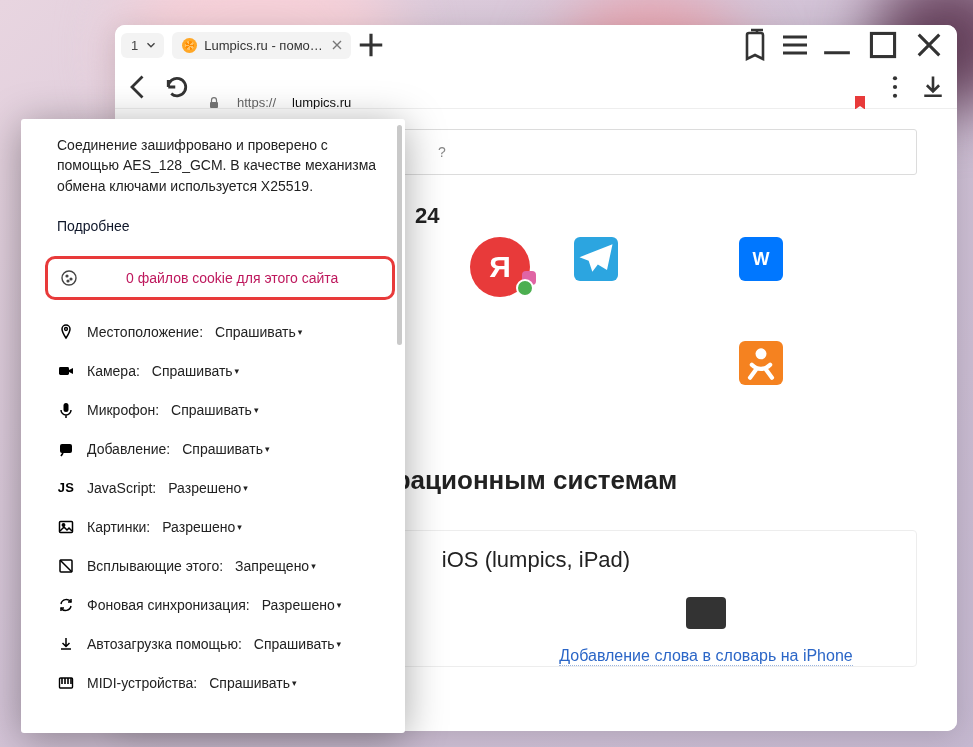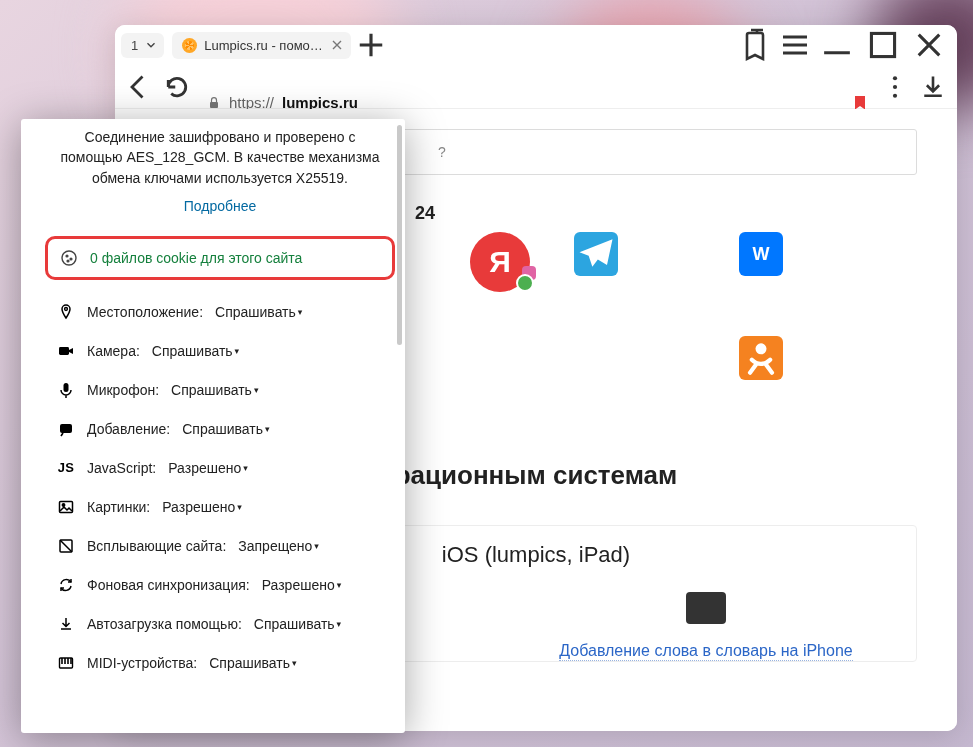--- a/index.html
+++ b/index.html
@@ -61,38 +61,38 @@
   .win-btn.side { width: 36px; }
   .addrbar {
     height: 44px;
     display: flex; align-items: center;
     padding: 0 10px; gap: 10px;
     border-bottom: 1px solid #eee;
   }
   .nav-btn { width: 28px; height: 28px; display:flex; align-items:center; justify-content:center; color:#333; }
   .urlbox {
     flex: 1; height: 30px;
-    display: flex; align-items: center; gap: 8px;
-    padding: 0 6px; color: #666; font-size: 15px; margin-top: 32px;
-  }
-  .urlbox b { color: #111; font-weight: bold; }
+    display: flex; align-items: center; gap: 16px;
+    padding: 0 6px; color: #666; font-size: 13px; margin-top: 32px;
+  }
+  .urlbox b { color: #111; font-weight: normal; }
   .bookmark-flag { width: 10px; height: 14px; background: #e83a3a; margin-left: auto; clip-path: polygon(0 0,100% 0,100% 100%,50% 75%,0 100%); }
   .content-area {
     position: absolute; top: 84px; left: 0; right: 0; bottom: 0;
     background: #fff;
     padding: 20px 40px;
     overflow: hidden;
   }
   .searchrow {
     height: 46px; border: 1px solid #dcdcdc; border-radius: 3px;
     display:flex; align-items:center; padding: 0 12px; color: #888;
     margin-bottom: 28px;
   }
   .searchrow span { margin-left: 270px; }
-  .page-h2 { font-size: 18px; color: #222; margin: 10px 0 8px 260px; }
+  .page-h2 { font-size: 22px; color: #222; margin: 10px 0 8px 260px; }
   .page-link { color: #2b66c7; font-size: 15px; line-height: 1.5; }
   .article-row { display: grid; grid-template-columns: 70px auto 90px auto 50px 50px 50px; align-items:flex-start; gap: 14px; margin-top: 6px; }
   .article-row > * { min-width: 0; }
   .art-col1 { grid-column: 2; max-width: 110px; }
   .art-col2a { grid-column: 4; max-width: 130px; }
   .yandex-logo { width:60px; height:60px; border-radius:50%; background:#e83a3a; display:flex; align-items:center; justify-content:center; color:#fff; font-size:30px; font-weight:bold; position:relative;}
   .yandex-logo-badge { position:absolute; right:-4px; bottom:0; width:18px; height:18px; border-radius:50%; background:#4caf50; border:2px solid #fff; }
   .yandex-logo-badge2 { position:absolute; right:-6px; bottom:12px; width:14px; height:14px; border-radius:4px; background:#e064a4; }
   .social-btn { width:44px; height:44px; border-radius:6px; display:flex; align-items:center; justify-content:center; color:#fff; font-weight:bold; font-size:18px;}
   .tg-bg { background:#2ca5e0; }
@@ -113,34 +113,34 @@
     top: 119px; left: 21px;
     width: 384px; height: 614px;
     background: #fff;
     border-radius: 3px;
     box-shadow: 0 6px 40px rgba(0,0,0,0.35);
     padding: 0;
     overflow: hidden;
     font-size: 14px;
     color: #222;
   }
-  .popup-inner { padding: 8px 22px 0 36px; text-align: center; }
+  .popup-inner { padding: 16px 22px 0 36px; }
   .popup-desc { color: #222; line-height: 1.45; }
-  .popup-more { color: #0369a1; margin-top: 10px; display:inline-block; }
+  .popup-more { color: #0f172a; margin-top: 22px; display:inline-block; }
   .perm-header { color:#222; font-size:14px; letter-spacing: .2px; margin-top: 42px; }
   .cookies-highlight {
     position: relative;
     margin: 22px -12px 0 -12px;
     padding: 10px 12px;
     border: 3px solid #e83a3a;
     border-radius: 10px;
     display:flex; align-items:center; gap: 12px;
   }
   .cookies-highlight .pi { color:#444; }
-  .cookies-highlight a { color:#15803d; }
+  .cookies-highlight a { color:#be185d;margin-left:36px; }
   .perm-list { margin-top: 14px; display:flex; flex-direction:column; gap: 3px; }
   .perm-item { display:flex; align-items:center; gap: 12px; height: 36px; }
   .pi { width: 18px; height: 18px; display:flex; align-items:center; justify-content:center; flex:none; color:#000000;}
   .perm-label { color:#222; }
   .perm-label::after { content:":"; }
   .perm-value { display:flex; align-items:center; gap:2px; }
   .perm-value .caret { font-size: 9px; }
   .popup-scrollbar { position:absolute; right:3px; top:6px; width:5px; height:220px; background:#c9c9c9; border-radius:3px; }
 
   svg { width: 100%; height: 100%; display: block; }
@@ -380,21 +380,21 @@
             <span class="caret">▾</span>
           </span>
         </div>
         <div class="perm-item">
           <span class="pi">
             <svg viewBox="0 0 18 18" fill="none" stroke="currentColor" stroke-width="1.5">
               <rect x="3" y="3" width="12" height="12" rx="1"></rect>
               <path d="M3 3l12 12"></path>
             </svg>
           </span>
-          <span class="perm-label">Всплывающие сайта</span>
+          <span class="perm-label">Всплывающие этого</span>
           <span class="perm-value">
             <span>Запрещено</span>
             <span class="caret">▾</span>
           </span>
         </div>
         <div class="perm-item">
           <span class="pi">
             <svg viewBox="0 0 18 18" fill="none" stroke="currentColor" stroke-width="1.5">
               <path d="M14 6a5.5 5.5 0 0 0-10 2M4 12a5.5 5.5 0 0 0 10-2"></path>
               <path d="M14 3v3h-3M4 15v-3h3"></path>

